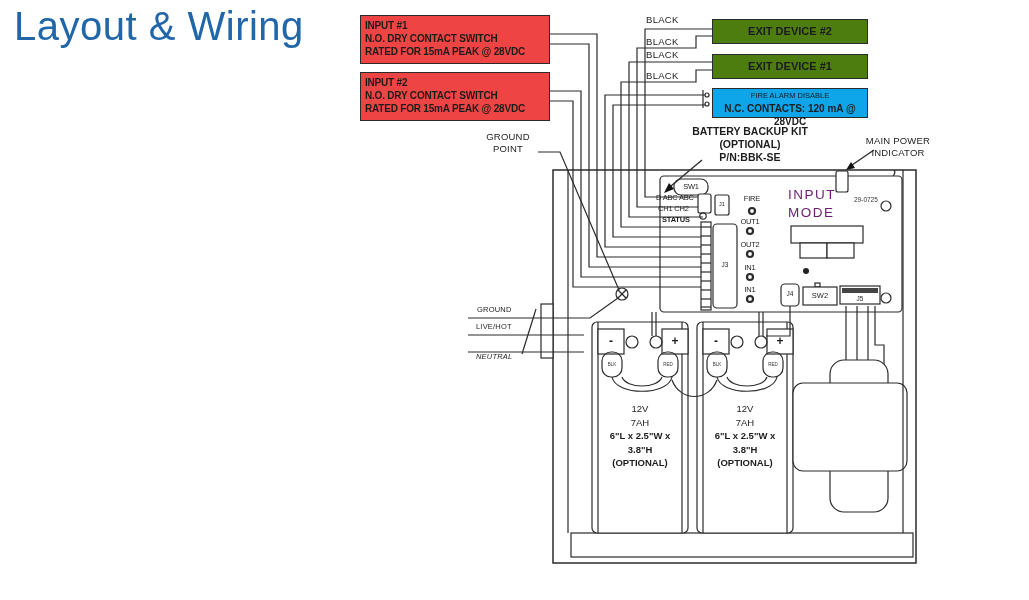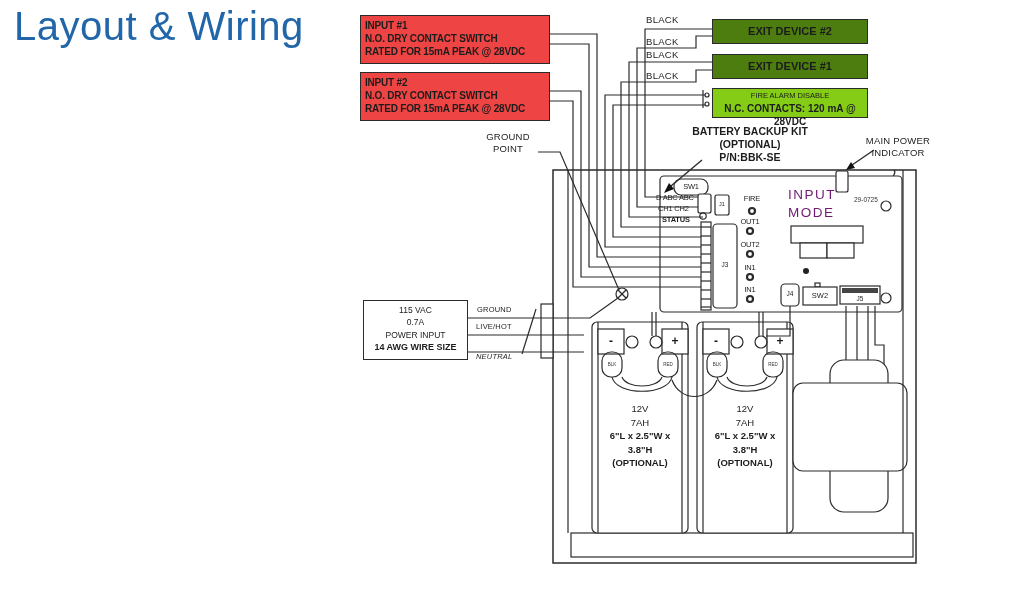--- a/index.html
+++ b/index.html
@@ -6,21 +6,21 @@
   #slide{position:relative;width:1029px;height:592px;background:#ffffff;overflow:hidden;
          font-family:"Liberation Sans",sans-serif;color:#1c1c1c;}
   .abs{position:absolute;}
   .ctr{text-align:center;}
   .b{font-weight:bold;}
   #title{left:14px;top:4px;font-size:40px;letter-spacing:0.5px;color:#2166a9;}
   .iobox{border:1.5px solid #2b2b2b;background:#ef4444;font-weight:bold;font-size:10px;
          line-height:1.32;padding:3px 0 0 4px;letter-spacing:-0.2px;}
   .exbox{border:1.5px solid #2b2b2b;background:#4d7c0f;font-weight:bold;font-size:11px;}
   .exbox div{line-height:23px;}
-  #fire-box{border:1.5px solid #2b2b2b;background:#84cc16;padding-top:2px;}
+  #fire-box{border:1.5px solid #2b2b2b;background:#0ea5e9;padding-top:2px;}
   #fire-box .t1{font-size:7.5px;line-height:1.4;}
   #fire-box .t2{font-size:10px;font-weight:bold;line-height:1.3;}
   .blk{font-size:9.5px;letter-spacing:0.3px;}
   #bbk{width:134px;font-size:10.5px;font-weight:bold;line-height:1.25;}
   #mpi{width:80px;font-size:9.5px;line-height:1.3;letter-spacing:0.2px;margin-top:12px;}
   #gpt{width:58px;font-size:9.5px;line-height:1.3;letter-spacing:0.2px;}
   #pwr{border:1.5px solid #2b2b2b;background:#fff;width:103px;height:55px;
        font-size:8.5px;line-height:1.45;padding-top:3px;}
   #pwr .l4{font-size:9px;font-weight:bold;}
   .wlab{font-size:7.5px;letter-spacing:0.2px;}
@@ -231,26 +231,20 @@
   </div>
   <div id="mpi" class="abs ctr" style="left:858px;top:123px;">
     <div>MAIN POWER</div>
     <div>INDICATOR</div>
   </div>
   <div id="gpt" class="abs ctr" style="left:479px;top:131px;">
     <div>GROUND</div>
     <div>POINT</div>
   </div>
 
-  <div id="pwr" class="abs ctr" style="left:363px;top:300px;">
-    <div>115 VAC</div>
-    <div>0.7A</div>
-    <div>POWER INPUT</div>
-    <div class="l4">14 AWG WIRE SIZE</div>
-  </div>
   <div class="abs wlab" style="left:477px;top:305px;">GROUND</div>
   <div class="abs wlab" style="left:476px;top:322px;">LIVE/HOT</div>
   <div class="abs wlab" style="left:476px;top:352px;font-style:italic;">NEUTRAL</div>
 
   <div class="abs brd ctr" style="left:676px;top:182px;width:30px;">SW1</div>
   <div class="abs brd" style="left:656px;top:193px;">D ABC  ABC</div>
   <div class="abs brd" style="left:658px;top:204px;">CH1   CH2</div>
   <div class="abs brd b" style="left:662px;top:215px;">STATUS</div>
   <div class="abs conn" style="left:715px;top:201px;width:14px;font-size:5.5px;">J1</div>
   <div class="abs conn" style="left:713px;top:261px;width:24px;">J3</div>

